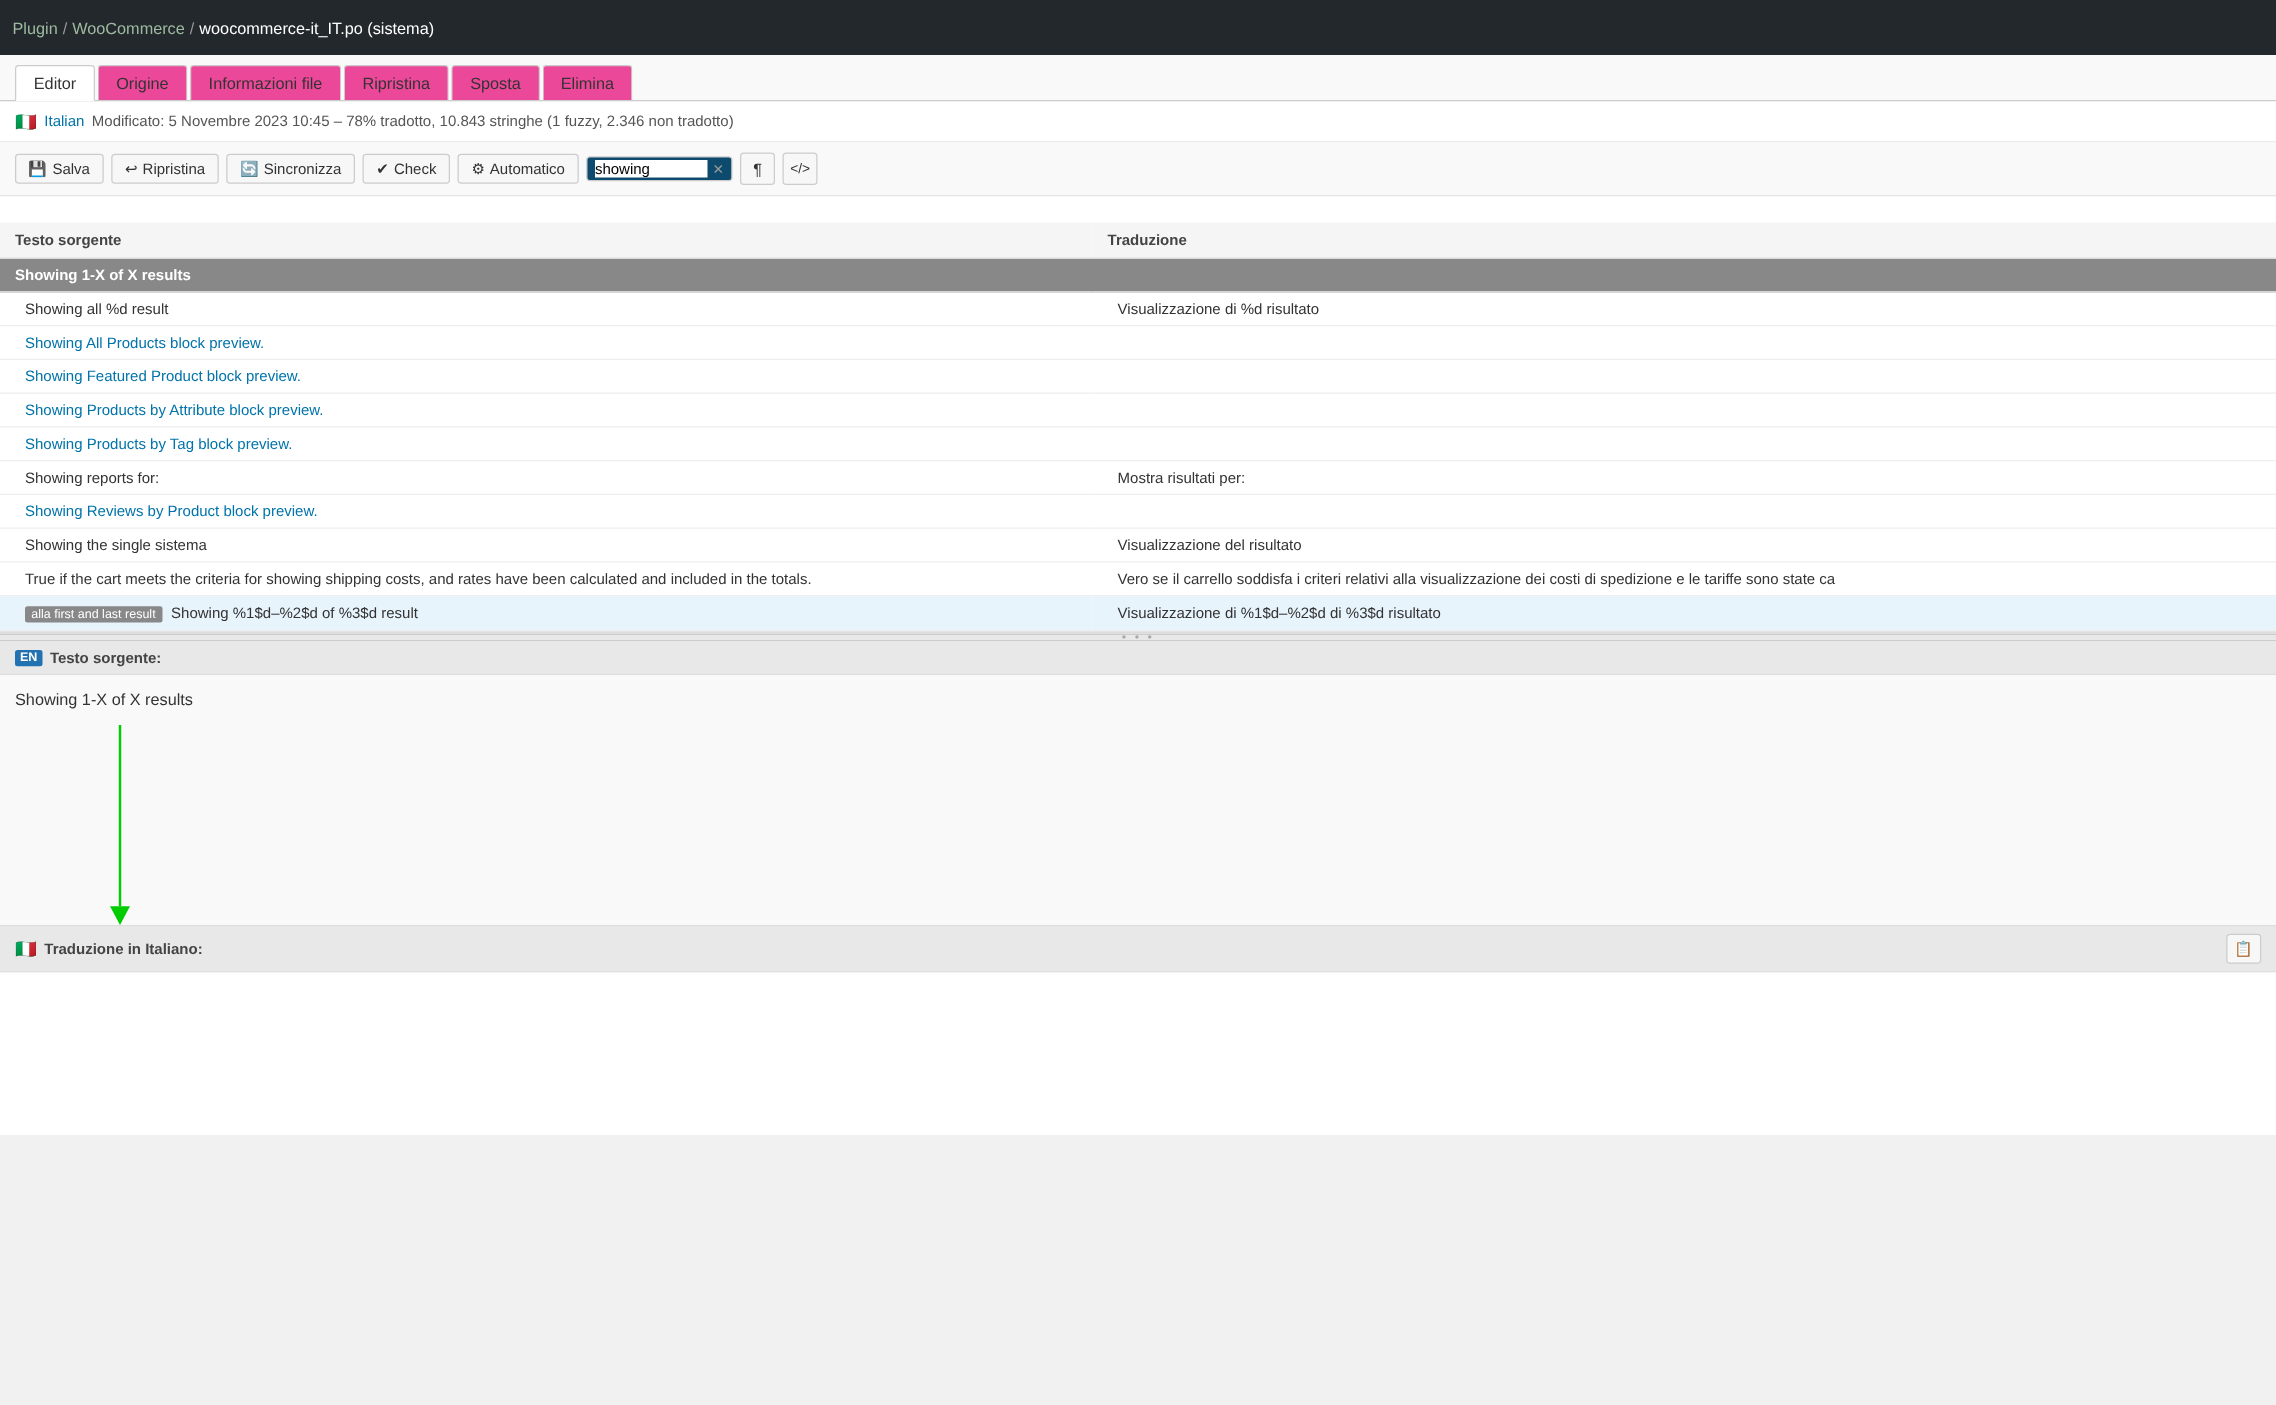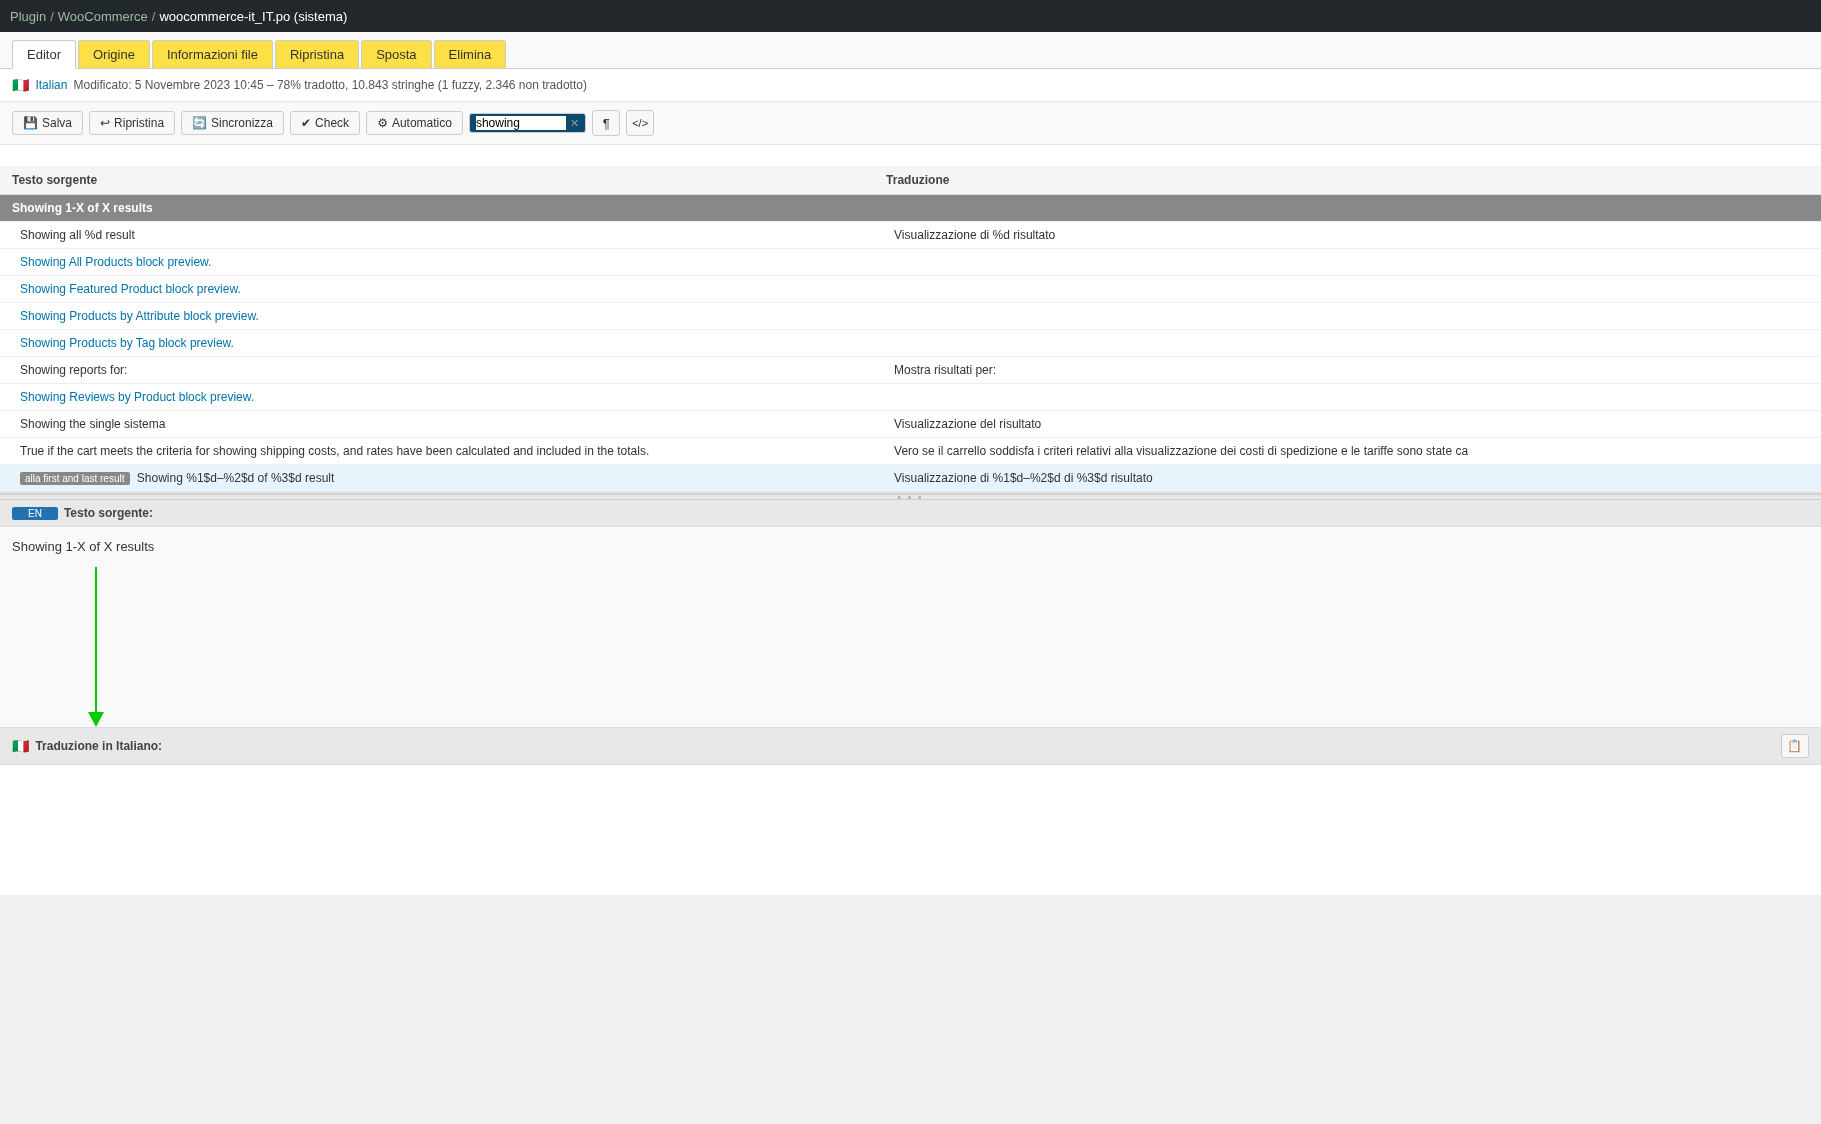--- a/index.html
+++ b/index.html
@@ -1,27 +1,27 @@
 <!DOCTYPE html>
 <html><head>
   <meta charset="utf-8">
   <style>
     * { box-sizing: border-box; margin: 0; padding: 0; }
     body { font-family: -apple-system, BlinkMacSystemFont, "Segoe UI", Arial, sans-serif; font-size: 13px; background: #f1f1f1; color: #333; }
 
-    .top-bar { background: #23282d; padding: 0 10px; height: 32px; display: flex; align-items: center; }
+    .top-bar { background: #23282d; padding: 0 10px; height: 44px; display: flex; align-items: center; }
     .breadcrumb { color: #ccc; font-size: 13px; display: flex; align-items: center; gap: 4px; }
     .breadcrumb a { color: #9ebaa0; text-decoration: none; }
     .breadcrumb .sep { color: #999; }
     .breadcrumb .current { color: #fff; }
 
     .main-content { background: #fff; margin: 0; padding: 0; }
 
     .tabs-bar { border-bottom: 1px solid #ccc; padding: 8px 12px 0; display: flex; gap: 0; background: #f9f9f9; }
-    .tab { padding: 6px 14px; border: 1px solid #ccc; border-bottom: none; background: #fde047; cursor: pointer; font-size: 13px; color: #333; margin-right: 2px; border-radius: 3px 3px 0 0; }
+    .tab { padding: 6px 14px; border: 1px solid #ccc; border-bottom: none; background: #ec4899; cursor: pointer; font-size: 13px; color: #333; margin-right: 2px; border-radius: 3px 3px 0 0; }
     .tab.active { background: #fff; border-bottom: 1px solid #fff; margin-bottom: -1px; font-weight: 500; text-align: center; }
 
     .file-info { padding: 8px 12px; font-size: 12px; color: #555; border-bottom: 1px solid #e5e5e5; display: flex; align-items: center; gap: 6px; }
     .flag { font-size: 14px; }
     .lang-name { color: #0073aa; font-weight: 500; }
 
     .toolbar { padding: 8px 12px; display: flex; align-items: center; gap: 6px; border-bottom: 1px solid #e5e5e5; background: #f9f9f9; }
     .btn { display: inline-flex; align-items: center; gap: 4px; padding: 4px 10px; border: 1px solid #ccc; background: #f7f7f7; cursor: pointer; border-radius: 3px; font-size: 12px; color: #333; }
     .search-box { display: flex; align-items: center; border: 1px solid #ccc; border-radius: 3px; background: #0c4a6e; padding: 2px 6px; gap: 4px; }
     .search-box input { border: none; outline: none; font-size: 12px; width: 90px; }
@@ -32,21 +32,21 @@
     .table-area th { background: #f5f5f5; border-bottom: 1px solid #ddd; padding: 7px 12px; text-align: left; font-size: 12px; font-weight: 600; color: #444; }
     .table-area td { padding: 6px 20px; border-bottom: 1px solid #eee; font-size: 12px; vertical-align: top; }
     .row-header { background: #888; }
     .row-header td { color: #fff; font-weight: bold; padding: 6px 12px; }
     .row-link { color: #0073aa; cursor: pointer; font-weight: 500; }
     .row-selected { background: #e8f4fc; }
     .tag-badge { display: inline-block; background: #888; color: #fff; font-size: 10px; padding: 1px 5px; border-radius: 2px; margin-right: 4px; }
 
     .bottom-panel { border-top: 2px solid #ddd; background: #f9f9f9; }
     .source-header { background: #e8e8e8; padding: 6px 12px; font-size: 12px; font-weight: 600; color: #444; display: flex; align-items: center; gap: 6px; border-bottom: 1px solid #ddd; }
-    .en-badge { background: #2271b1; color: #fff; font-size: 10px; font-weight: normal; padding: 1px 16px; border-radius: 2px; }
+    .en-badge { background: #2271b1; color: #fff; font-size: 10px; font-weight: bold; padding: 1px 4px; border-radius: 2px; }
     .source-text-area { padding: 12px; min-height: 200px; background: #f9f9f9; position: relative; font-size: 13px; color: #333; }
     .green-arrow { position: absolute; left: 88px; top: 40px; }
     .translation-header { background: #e8e8e8; padding: 6px 12px; font-size: 12px; font-weight: 600; color: #444; display: flex; align-items: center; justify-content: space-between; border-bottom: 1px solid #ddd; border-top: 1px solid #ddd; }
     .translation-header-left { display: flex; align-items: center; gap: 6px; }
     .translation-text-area { padding: 12px; min-height: 130px; background: #fff; font-size: 13px; color: #333; }
     .copy-btn { width: 28px; height: 24px; display: flex; align-items: center; justify-content: center; border: 1px solid #ccc; background: #f7f7f7; cursor: pointer; border-radius: 3px; }
 
     .panel-divider { height: 6px; background: #e8e8e8; border-top: 1px solid #ccc; border-bottom: 1px solid #ccc; cursor: ns-resize; display: flex; align-items: center; justify-content: center; }
     .panel-divider-dots { color: #aaa; font-size: 10px; letter-spacing: 2px; }
 

